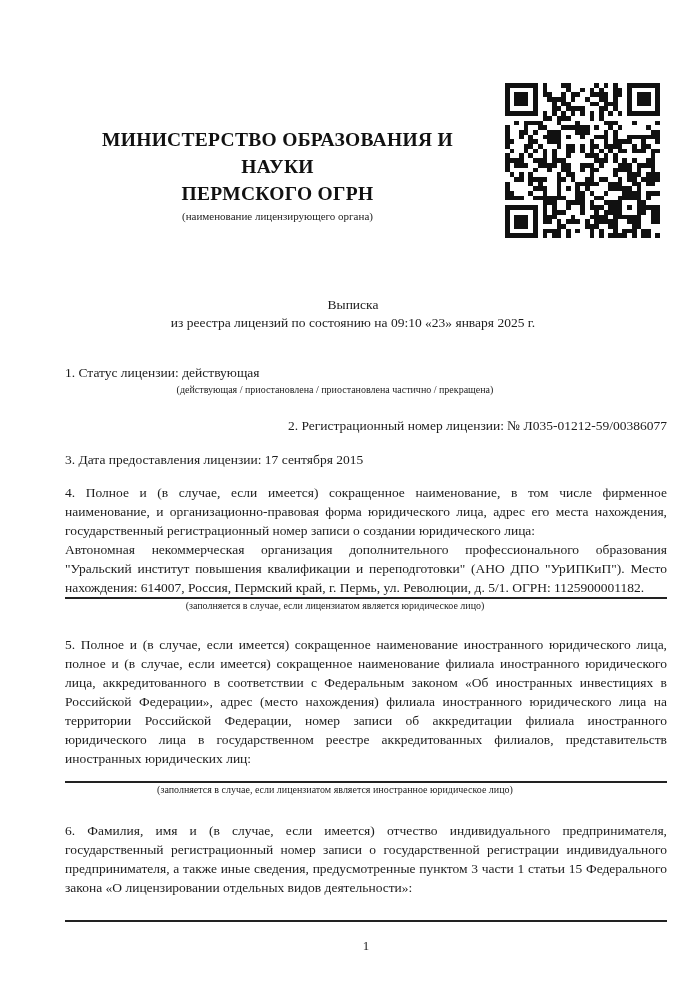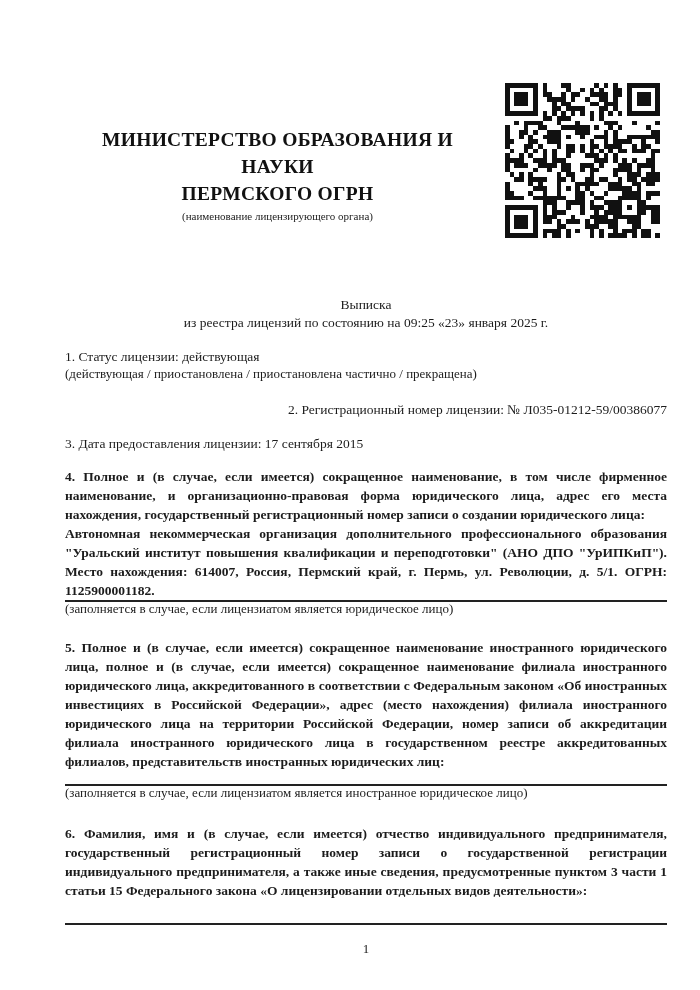--- a/index.html
+++ b/index.html
@@ -24,32 +24,32 @@
   .ministry-name {
     font-size: 19.5px; font-weight: bold; line-height: 27px;
     color: #111111; letter-spacing: 0.3px;
   }
   .ministry-caption { font-size: 11px; line-height: 13px; margin-top: 3px; }
   
   .qr { position: absolute; top: 83px; left: 505px; width: 155px; height: 155px; }
   .qr rect { fill: #111111; }
   
   .doc-title {
-    position: absolute; top: 296px; left: 65px; width: 602px;
+    position: absolute; top: 296px; left: 52px; width: 602px;
     text-align: center; font-size: 13.5px; line-height: 18px;
   }
   
   .body {
-    position: absolute; top: 347px; left: 65px; width: 602px;
+    position: absolute; top: 363px; left: 65px; width: 602px;
     font-size: 13.5px; line-height: 19px;
   }
-  .para { text-align: justify; font-weight: bold; }
+  .para { text-align: justify; }
   .caption {
-    font-size: 13px; line-height: 12px;
-    width: 540px; margin-top: 1px; 
+    font-size: 10px; line-height: 12px;
+    width: 540px; margin-top: 1px; text-align: center;
   }
   .rule { border-top: 2px solid #222222; height: 0; width: 602px; }
   .mt7  { margin-top: 23px; }
   .mt11 { margin-top: 25px; }
   .mt13 { margin-top: 13px; }
   .mt14 { margin-top: 14px; }
   .mt15 { margin-top: 15px; }
   .mt20 { margin-top: 20px; text-align: right; }
   .mt23 { margin-top: 23px; }
   .mt2  { margin-top: 2px; }
@@ -621,21 +621,21 @@
       <rect x="24" y="32" width="1" height="1"></rect>
       <rect x="25" y="32" width="1" height="1"></rect>
       <rect x="27" y="32" width="1" height="1"></rect>
       <rect x="29" y="32" width="1" height="1"></rect>
       <rect x="30" y="32" width="1" height="1"></rect>
       <rect x="32" y="32" width="1" height="1"></rect>
     </svg>
 
   <div class="doc-title">
     <div>Выписка</div>
-    <div>из реестра лицензий по состоянию на 09:25 «23» января 2025 г.</div>
+    <div>из реестра лицензий по состоянию на 09:10 «23» января 2025 г.</div>
   </div>
 
   <div class="body">
     <p>1. Статус лицензии: действующая</p>
     <div class="caption mt2">(действующая / приостановлена / приостановлена частично / прекращена)</div>
 
     <p class="mt20">2. Регистрационный номер лицензии: № Л035-01212-59/00386077</p>
 
     <p class="mt15">3. Дата предоставления лицензии: 17 сентября 2015</p>
 

